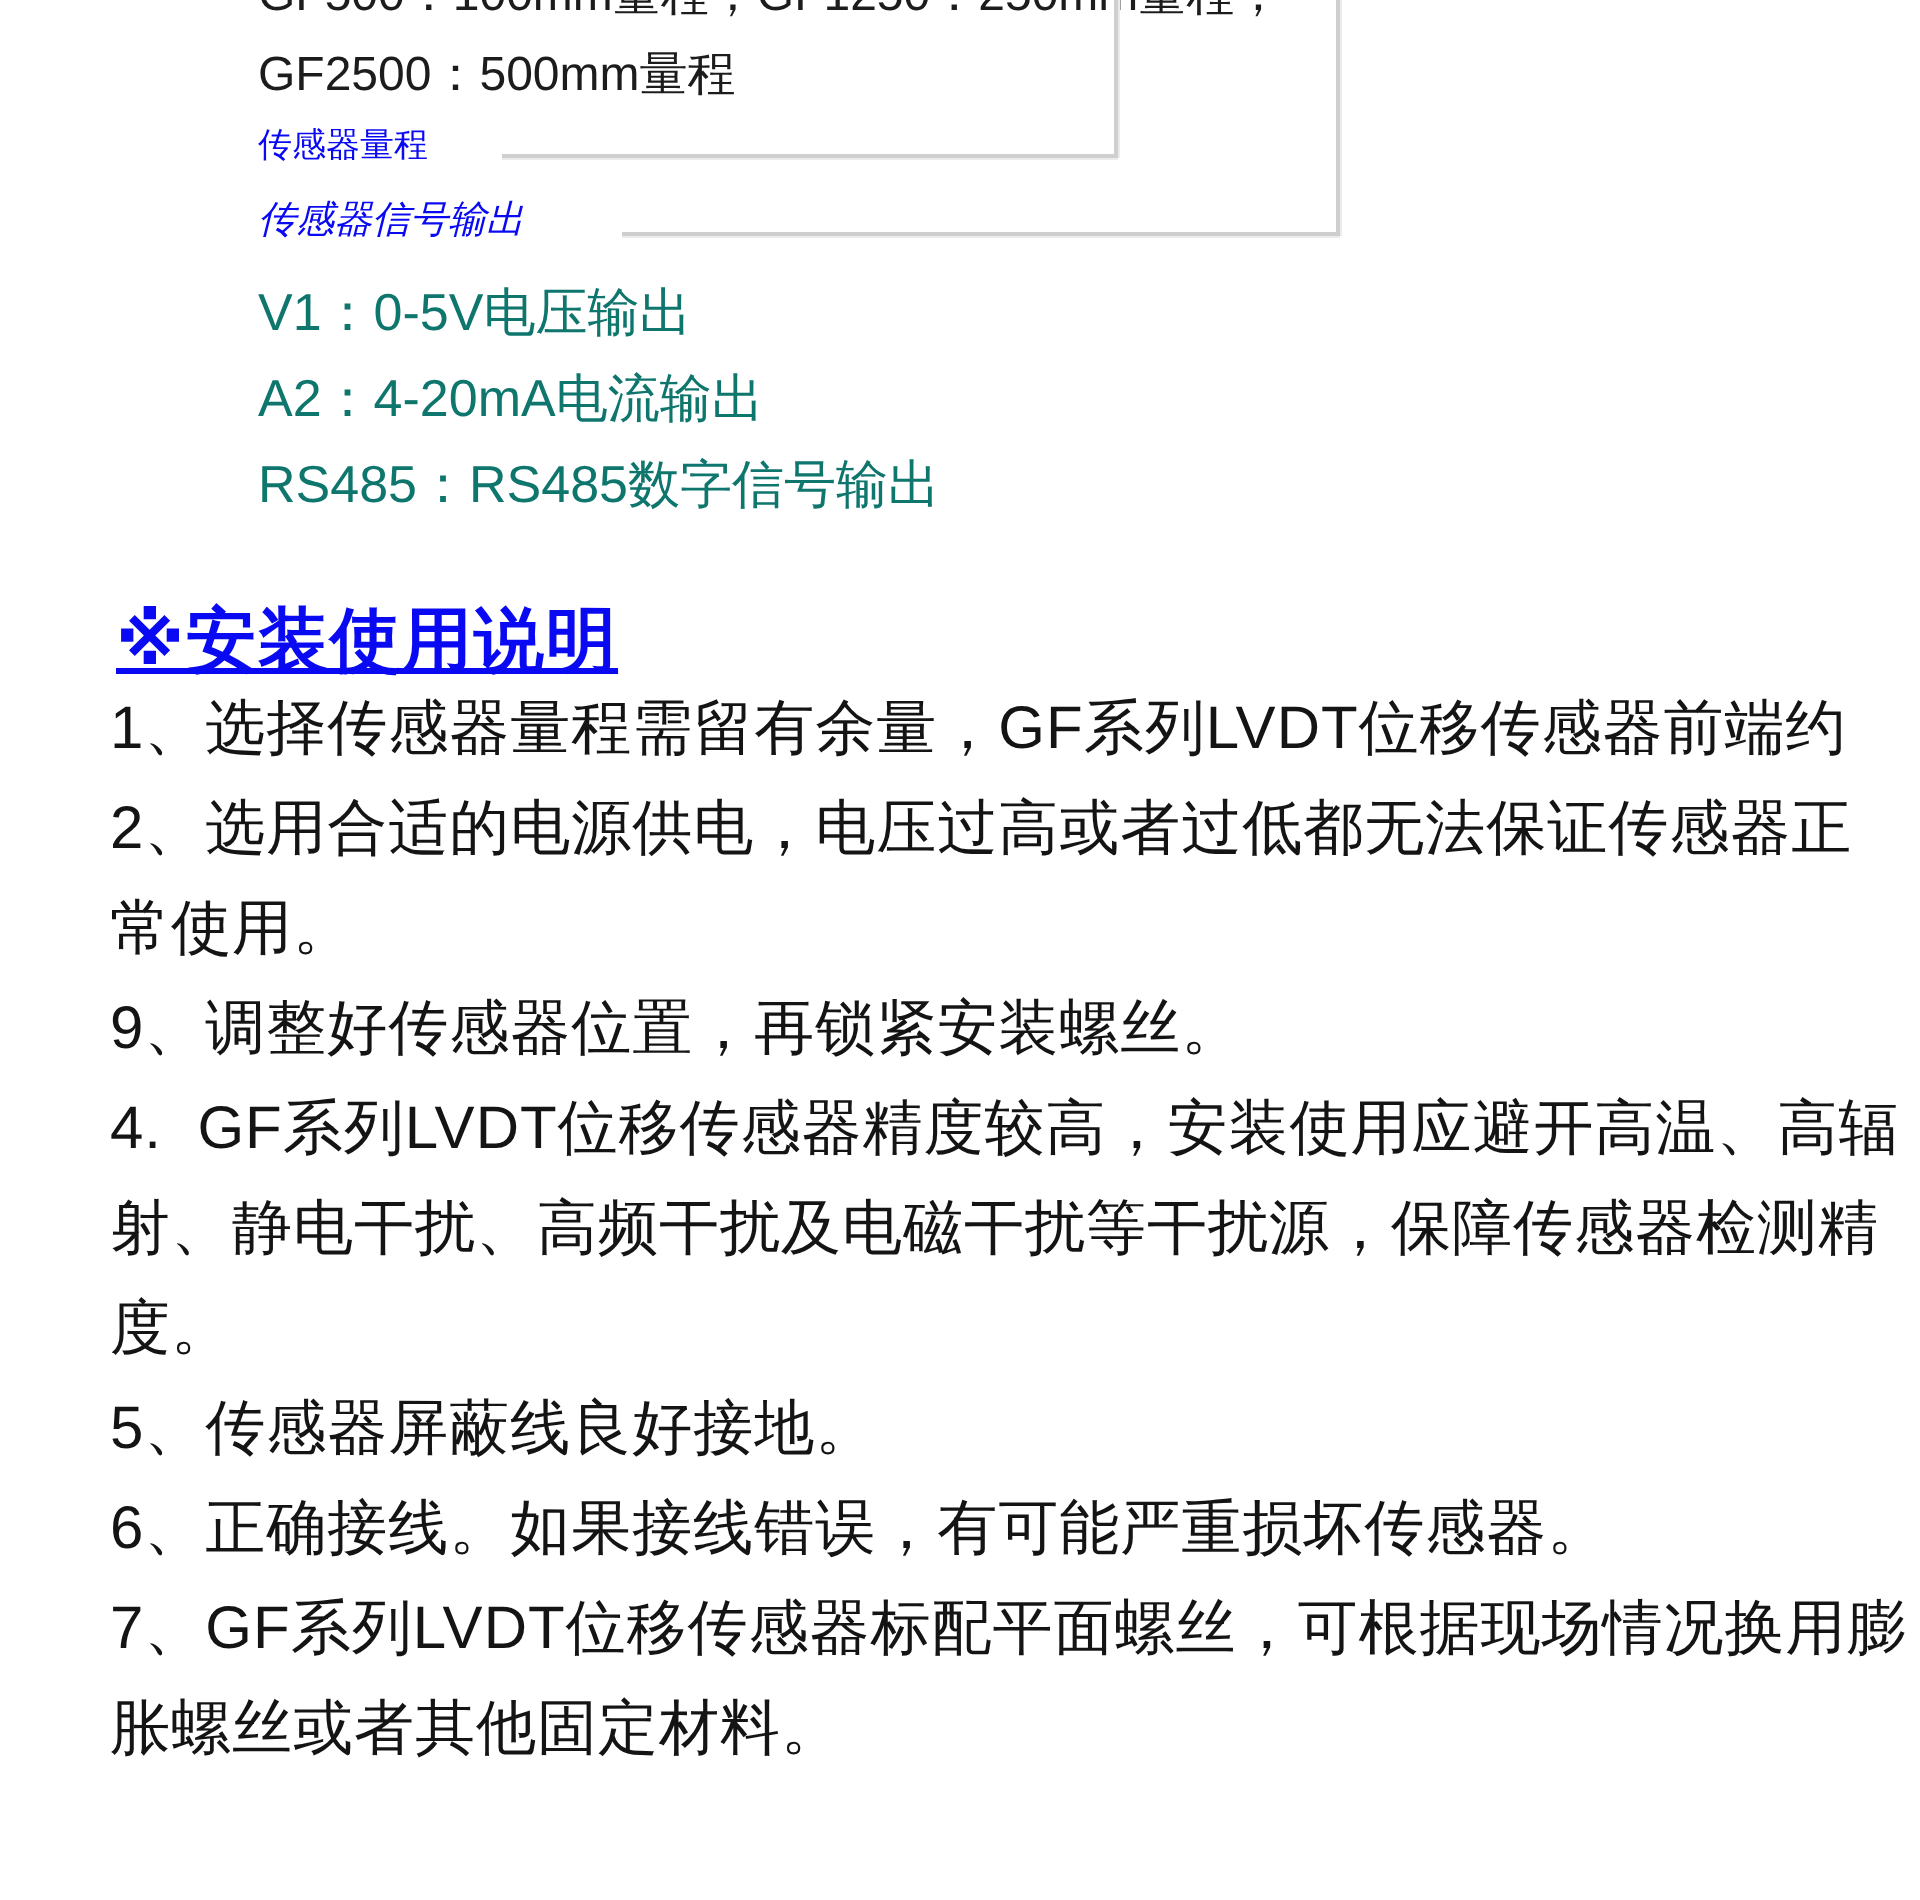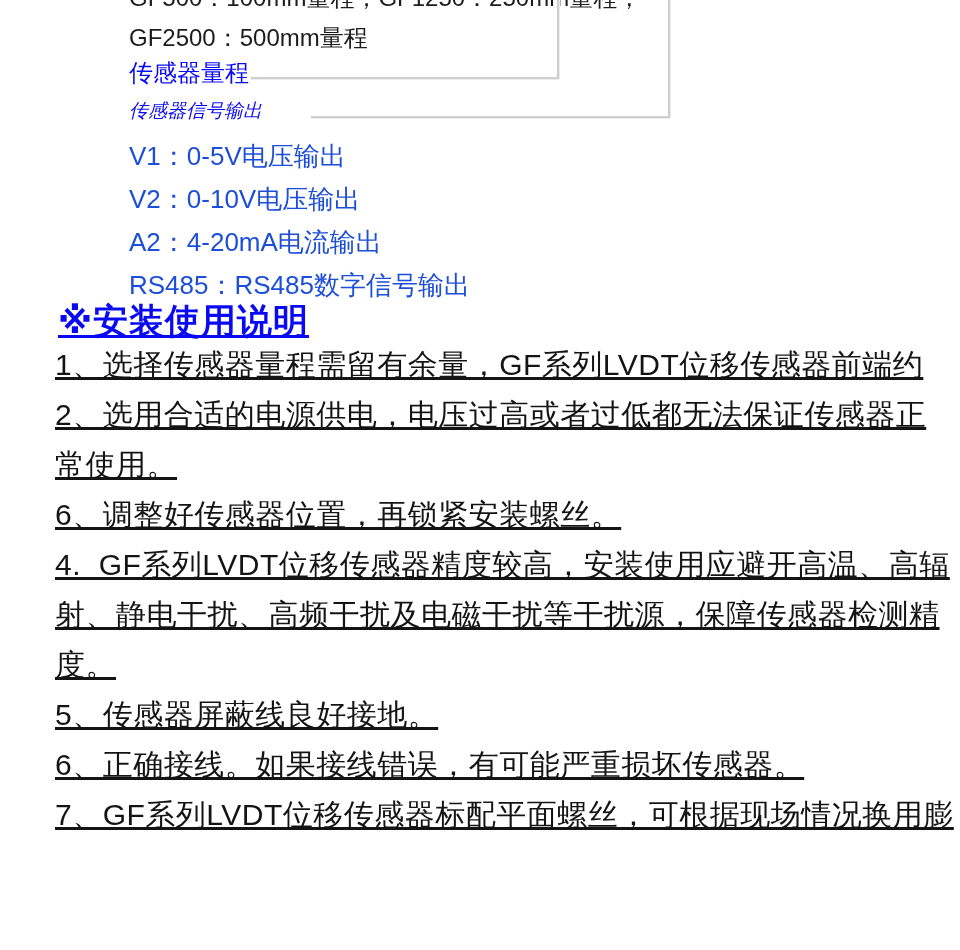--- a/index.html
+++ b/index.html
@@ -22,87 +22,87 @@
   }
   .spec-range {
     left: 129px; top: 24px;
     font-size: 24px; line-height: 28px;
     white-space: pre; color: #1c1c1c;
   }
   .blue-label {
     color: #0a0af2;
     white-space: pre;
   }
-  .label-range  { left: 129px; top: 59px;  font-size: 24px; line-height: 28px; }
+  .label-range  { left: 129px; top: 59px;  font-size: 17px; line-height: 28px; }
   .label-signal { left: 129px; top: 96px; font-size: 19px; line-height: 30px; font-style: italic; }
 
   .callout { background: #cfcfcf; }
   .callout-h1 { left: 251px; top: 77px;  width: 308px; height: 2px; box-shadow: 0 1px 0 #ececec; }
   .callout-v1 { left: 557px; top: 0;     width: 2px;   height: 79px; box-shadow: 1px 0 0 #ececec; }
   .callout-h2 { left: 311px; top: 116px; width: 359px; height: 2px; box-shadow: 0 1px 0 #ececec; }
   .callout-v2 { left: 668px; top: 0;     width: 2px;   height: 118px; box-shadow: 1px 0 0 #ececec; }
 
   .outputs {
     left: 129px; top: 135px;
     font-size: 26px; line-height: 43px;
-    color: #1d4ed8;
+    color: #0f766e;
   }
   .outputs .oline { white-space: pre; }
 
   .install-heading {
     left: 58px; top: 300px;
     font-size: 35px; line-height: 42px;
     font-weight: bold;
     letter-spacing: 1px;
     color: #0a0af2;
     white-space: pre;
     text-decoration: underline;
   }
 
   .instructions {
     left: 55px; top: 340px;
     width: 890px;
     font-size: 30px; line-height: 50px;
     letter-spacing: 0.5px;
     color: #141414;
   }
-  .instructions .bline { white-space: pre; text-decoration: underline; }
+  .instructions .bline { white-space: pre; }
 </style>
 </head>
 <body>
 
 <div id="page">
 
   <div class="abs spec-clipped">GF500：100mm量程；GF1250：250mm量程；</div>
 
   <div class="abs spec-range">GF2500：500mm量程</div>
 
   <div class="abs blue-label label-range">传感器量程</div>
   <div class="abs blue-label label-signal">传感器信号输出</div>
 
   <div class="abs callout callout-h1"></div>
   <div class="abs callout callout-v1"></div>
   <div class="abs callout callout-h2"></div>
   <div class="abs callout callout-v2"></div>
 
   <div class="abs outputs">
     <div class="oline">V1：0-5V电压输出</div>
-    <div class="oline">V2：0-10V电压输出</div>
     <div class="oline">A2：4-20mA电流输出</div>
     <div class="oline">RS485：RS485数字信号输出</div>
   </div>
 
   <div class="abs install-heading">※安装使用说明</div>
 
   <div class="abs instructions">
     <div class="bline">1、选择传感器量程需留有余量，GF系列LVDT位移传感器前端约</div>
     <div class="bline">2、选用合适的电源供电，电压过高或者过低都无法保证传感器正</div>
     <div class="bline">常使用。</div>
-    <div class="bline">6、调整好传感器位置，再锁紧安装螺丝。</div>
+    <div class="bline">9、调整好传感器位置，再锁紧安装螺丝。</div>
     <div class="bline">4.  GF系列LVDT位移传感器精度较高，安装使用应避开高温、高辐</div>
     <div class="bline">射、静电干扰、高频干扰及电磁干扰等干扰源，保障传感器检测精</div>
     <div class="bline">度。</div>
     <div class="bline">5、传感器屏蔽线良好接地。</div>
     <div class="bline">6、正确接线。如果接线错误，有可能严重损坏传感器。</div>
     <div class="bline">7、GF系列LVDT位移传感器标配平面螺丝，可根据现场情况换用膨</div>
+    <div class="bline">胀螺丝或者其他固定材料。</div>
   </div>
 
 </div>
 
 </body></html>

